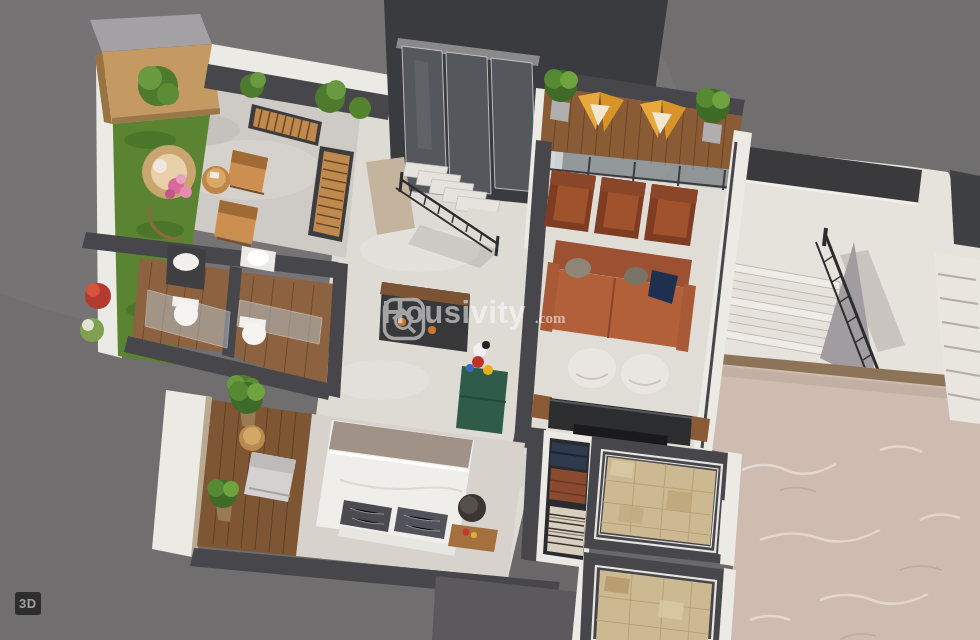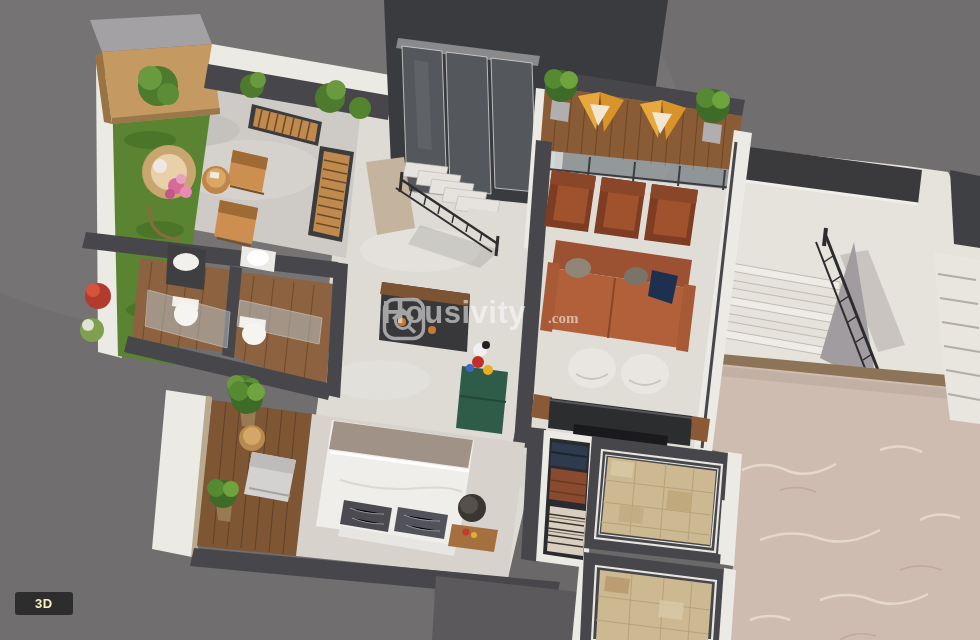--- a/index.html
+++ b/index.html
@@ -1,26 +1,26 @@
 <!DOCTYPE html>
 <html><head>
 <meta charset="utf-8">
 <style>
   html,body{margin:0;padding:0;background:#555;}
   .stage{position:relative;width:980px;height:640px;overflow:hidden;
          font-family:"Liberation Sans",sans-serif;background:#706e6e;}
   .stage svg{position:absolute;inset:0;display:block;}
   .watermark{position:absolute;left:382px;top:297px;display:flex;align-items:flex-end;
-             gap:22px;opacity:.55;color:#fdfdfd;pointer-events:none;}
+             gap:9px;opacity:.55;color:#fdfdfd;pointer-events:none;}
   .watermark .logo{width:44px;height:44px;flex:0 0 auto;}
   .watermark .brand{font-size:31px;font-weight:bold;letter-spacing:.5px;line-height:1;
                     padding-bottom:3px;}
   .watermark .tld{font-size:15px;font-weight:bold;line-height:1;padding-bottom:5px;font-family:Liberation Serif, serif;}
-  .badge3d{position:absolute;left:15px;top:592px;background:#2b2a2a;color:#fef9c3;
-           font-size:13px;font-weight:bold;letter-spacing:.5px;padding:4px 20px;
+  .badge3d{position:absolute;left:15px;top:592px;background:#2b2a2a;color:#a3a3a3;
+           font-size:13px;font-weight:bold;letter-spacing:.5px;padding:4px 4px;
            border-radius:3px;opacity:.95;}
 </style>
 </head>
 <body>
 
 <div class="stage">
 
 <svg width="980" height="640" viewBox="0 0 980 640">
 
   <g>

